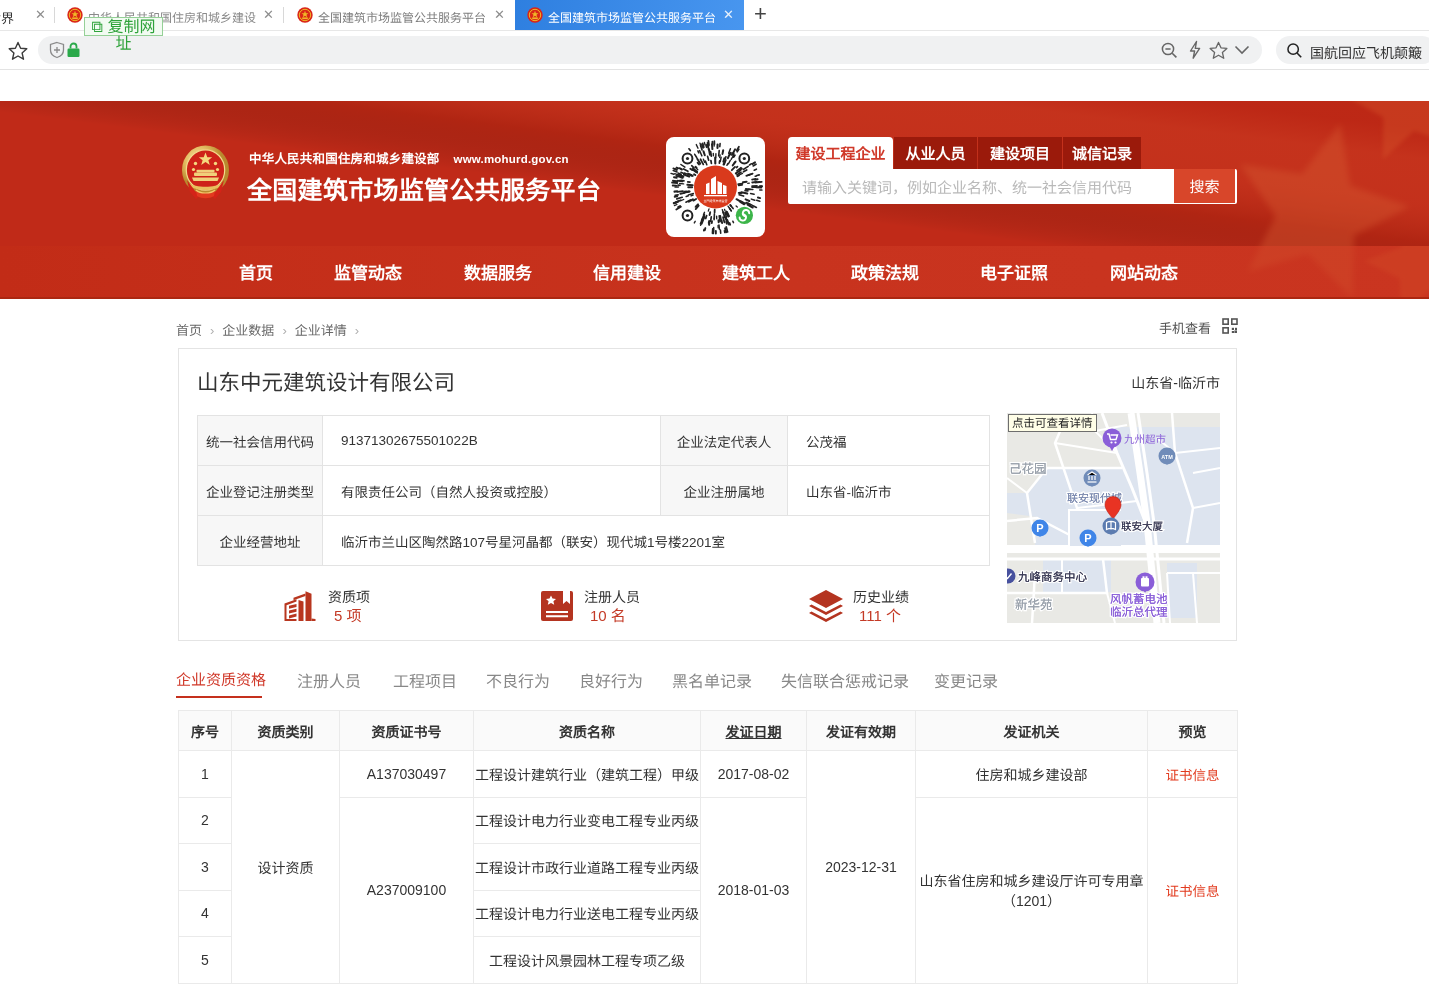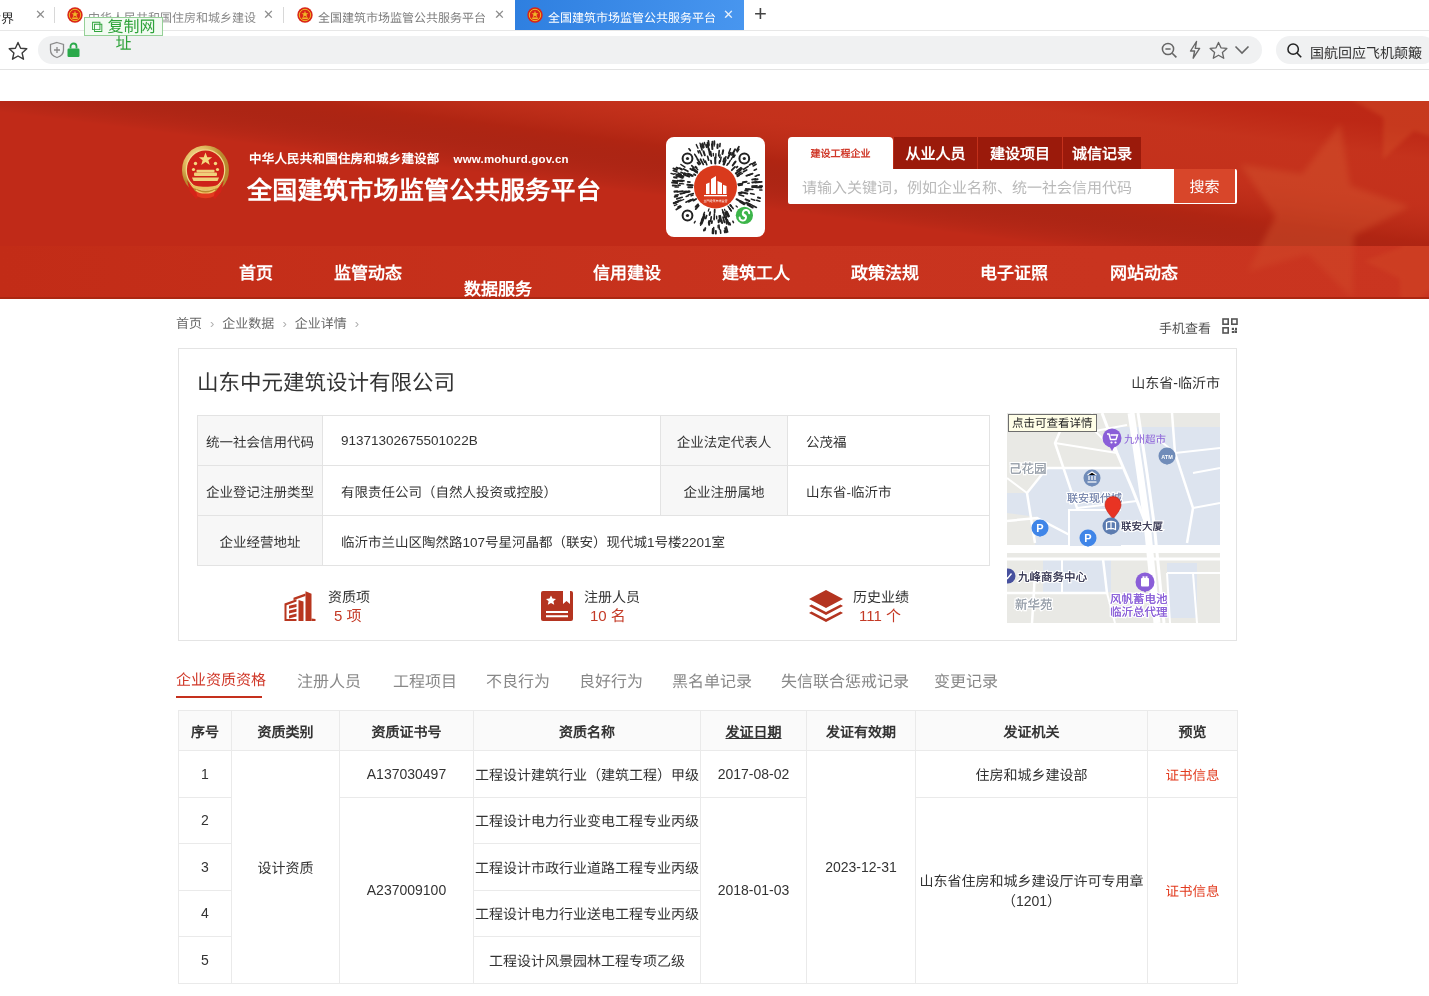--- a/index.html
+++ b/index.html
@@ -20,26 +20,26 @@
 #searchfield{position:absolute;left:1276px;top:5px;width:160px;height:28px;background:#f0f1f2;border-radius:14px;}
 
 #redhead{position:absolute;left:0;top:101px;width:1429px;height:145px;background:#c02a18;overflow:hidden;}
 #rednav{position:absolute;left:0;top:246px;width:1429px;height:53px;background:linear-gradient(90deg,#c22c17,#c8331e 55%,#ca3520);border-bottom:2px solid #ab2711;overflow:hidden;}
 .navitem{position:absolute;top:13px;font-size:17px;font-weight:bold;color:#fff;}
 #hdtex{position:absolute;left:0;top:0;width:1429px;height:198px;pointer-events:none;}
 #sitetitle1{position:absolute;left:249px;top:47px;font-size:12.5px;font-weight:bold;color:#fff;letter-spacing:0.2px;}
 #sitetitle2{position:absolute;left:247px;top:69px;font-size:25px;font-weight:bold;color:#fff;letter-spacing:0.3px;}
 #qrbox{position:absolute;left:666px;top:36px;width:99px;height:100px;background:#fff;border-radius:8px;}
 .stab{position:absolute;top:36px;height:33px;background:#9b1a0b;color:#fff;font-size:15px;font-weight:bold;text-align:center;line-height:33px;}
-#stab-act{position:absolute;left:788px;top:36px;width:105px;height:33px;background:#fff;border-radius:4px 4px 0 0;color:#d0392a;font-size:10px;font-weight:bold;text-align:center;line-height:33px;}
+#stab-act{position:absolute;left:788px;top:36px;width:105px;height:33px;background:#fff;border-radius:4px 4px 0 0;color:#d0392a;font-size:15px;font-weight:bold;text-align:center;line-height:33px;}
 #searchin{position:absolute;left:788px;top:68px;width:386px;height:35px;background:#fff;border-radius:0 0 0 2px;}
 #searchin span{position:absolute;left:14px;top:7px;font-size:15px;color:#b9b9b9;}
 #searchbtn{position:absolute;left:1174px;top:68px;width:63px;height:35px;background:#d8462a;border-right:2px solid #fff;border-bottom:1px solid #fff;border-radius:0 2px 2px 0;color:#fff;font-size:15px;text-align:center;line-height:36px;}
 
-#bc{position:absolute;left:176px;top:313px;font-size:13px;color:#686868;}
+#bc{position:absolute;left:176px;top:320px;font-size:13px;color:#686868;}
 #bc .sep{color:#b0b0b0;margin:0 8px;}
 #mobileview{position:absolute;left:1159px;top:318px;font-size:13px;color:#555;}
 #card{position:absolute;left:178px;top:348px;width:1059px;height:293px;border:1px solid #e4e4e4;background:#fff;}
 #cname{position:absolute;left:18px;top:16px;font-size:21.5px;color:#333;font-weight:500;}
 #cregion{position:absolute;right:16px;top:23px;font-size:14px;color:#333;}
 table.info{position:absolute;left:18px;top:66px;border-collapse:collapse;table-layout:fixed;}
 table.info td{border:1px solid #e3e3e3;font-size:13.5px;color:#333;height:50px;}
 table.info td.lb{background:#f7f7f7;text-align:center;width:125px;}
 table.info td.vl{padding-left:18px;}
 .stat{position:absolute;top:237px;height:40px;}
@@ -448,21 +448,21 @@
     <div id="searchbtn">搜索</div>
   </div>
 
   <div id="rednav">
     <svg width="1429" height="53" viewBox="0 0 1429 53" preserveAspectRatio="none" style="position:absolute;left:0;top:0;">
         <path d="M1340.3,-122.3 L1350.4,-60.2 L1409.8,-39.4 L1353.9,-10.6 L1352.5,52.3 L1307.8,8.1 L1247.5,26.1 L1275.8,-30.0 L1240.0,-81.8 L1302.1,-72.2 Z" fill="#d65a31" opacity="0.28" filter="blur(3px)"></path>
         <path d="M1407.0,-38.0 L1431.6,-6.9 L1470.6,-13.6 L1448.6,19.4 L1467.1,54.5 L1428.9,43.8 L1401.2,72.1 L1399.6,32.5 L1364.1,15.0 L1401.3,1.2 Z" fill="#d55229" opacity="0.30" filter="blur(2px)"></path>
       </svg>
     <span class="navitem" style="left:239px;">首页</span>
     <span class="navitem" style="left:334px;">监管动态</span>
-    <span class="navitem" style="left:464px;margin-top:16px;">数据服务</span>
+    <span class="navitem" style="left:464px;">数据服务</span>
     <span class="navitem" style="left:593px;">信用建设</span>
     <span class="navitem" style="left:722px;">建筑工人</span>
     <span class="navitem" style="left:851px;">政策法规</span>
     <span class="navitem" style="left:980px;">电子证照</span>
     <span class="navitem" style="left:1110px;">网站动态</span>
   </div>
 
   <div id="bc">首页<span class="sep">›</span>企业数据<span class="sep">›</span>企业详情<span class="sep">›</span></div>
   <div id="mobileview">手机查看</div>
   <svg style="position:absolute;left:1222px;top:318px;" width="16" height="16" viewBox="0 0 16 16">

